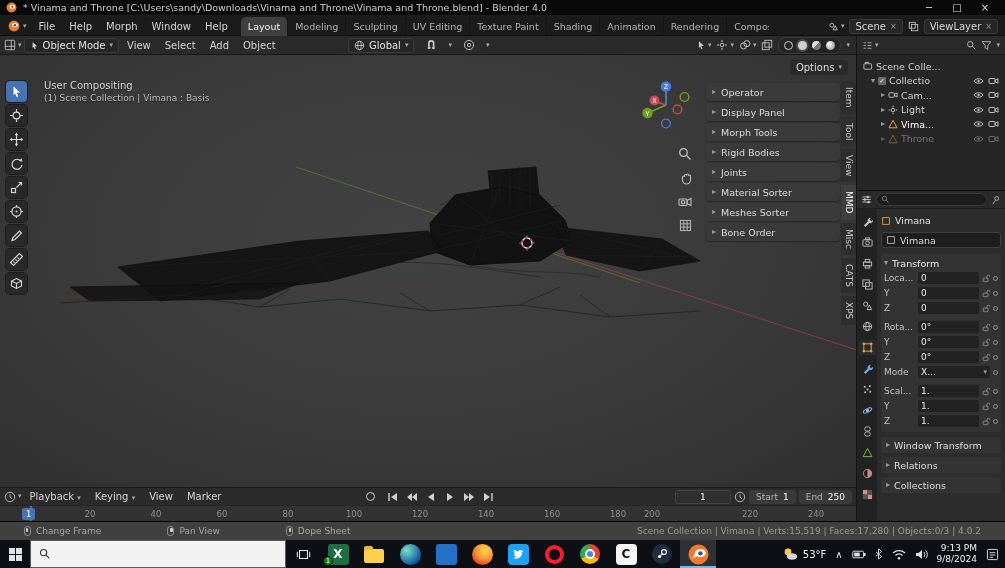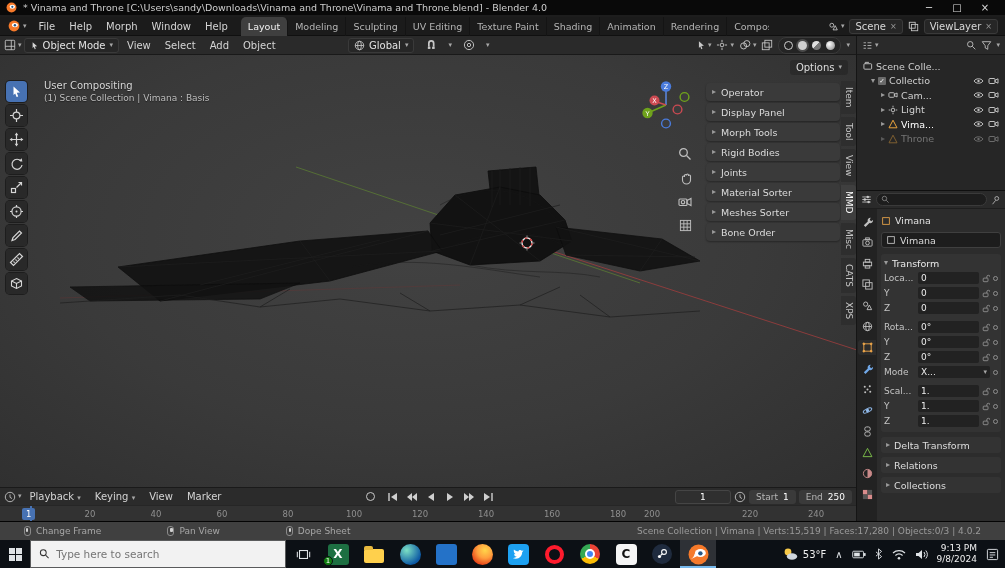--- a/index.html
+++ b/index.html
@@ -1021,21 +1021,21 @@
                   <rect x="1.5" y="5" width="6" height="4.5" rx="1"></rect>
                   <path d="M6 5V3.5a2 2 0 0 1 4 0"></path>
                 </g>
               </svg>
             </span>
             <span class="adot"></span>
           </div>
       </div>
       <div class="cpanel">
           <span class="arr">▸</span>
-          <span>Delta Transform</span>
+          <span>Window Transform</span>
         </div>
       <div class="cpanel">
           <span class="arr">▸</span>
           <span>Relations</span>
         </div>
       <div class="cpanel">
           <span class="arr">▸</span>
           <span>Collections</span>
         </div>
     </div>
@@ -1162,21 +1162,20 @@
           <i></i>
         </span>
     </span>
     <span class="searchbox">
       <svg width="12" height="12" viewBox="0 0 13 13">
           <g stroke="#333" fill="none" stroke-width="1.2">
             <circle cx="5" cy="5" r="3.4"></circle>
             <path d="M7.7 7.7l3.5 3.5"></path>
           </g>
         </svg>
-      <input type="text" placeholder="Type here to search" style="">
     </span>
     <span class="taskview">
       <svg width="15" height="13" viewBox="0 0 17 14">
           <g stroke="#dfe3e6" fill="none" stroke-width="1.2">
             <rect x="4" y="2.5" width="9" height="9"></rect>
             <path d="M1.5 4v6M15.5 4v6"></path>
           </g>
         </svg>
     </span>
     <span class="apps">

